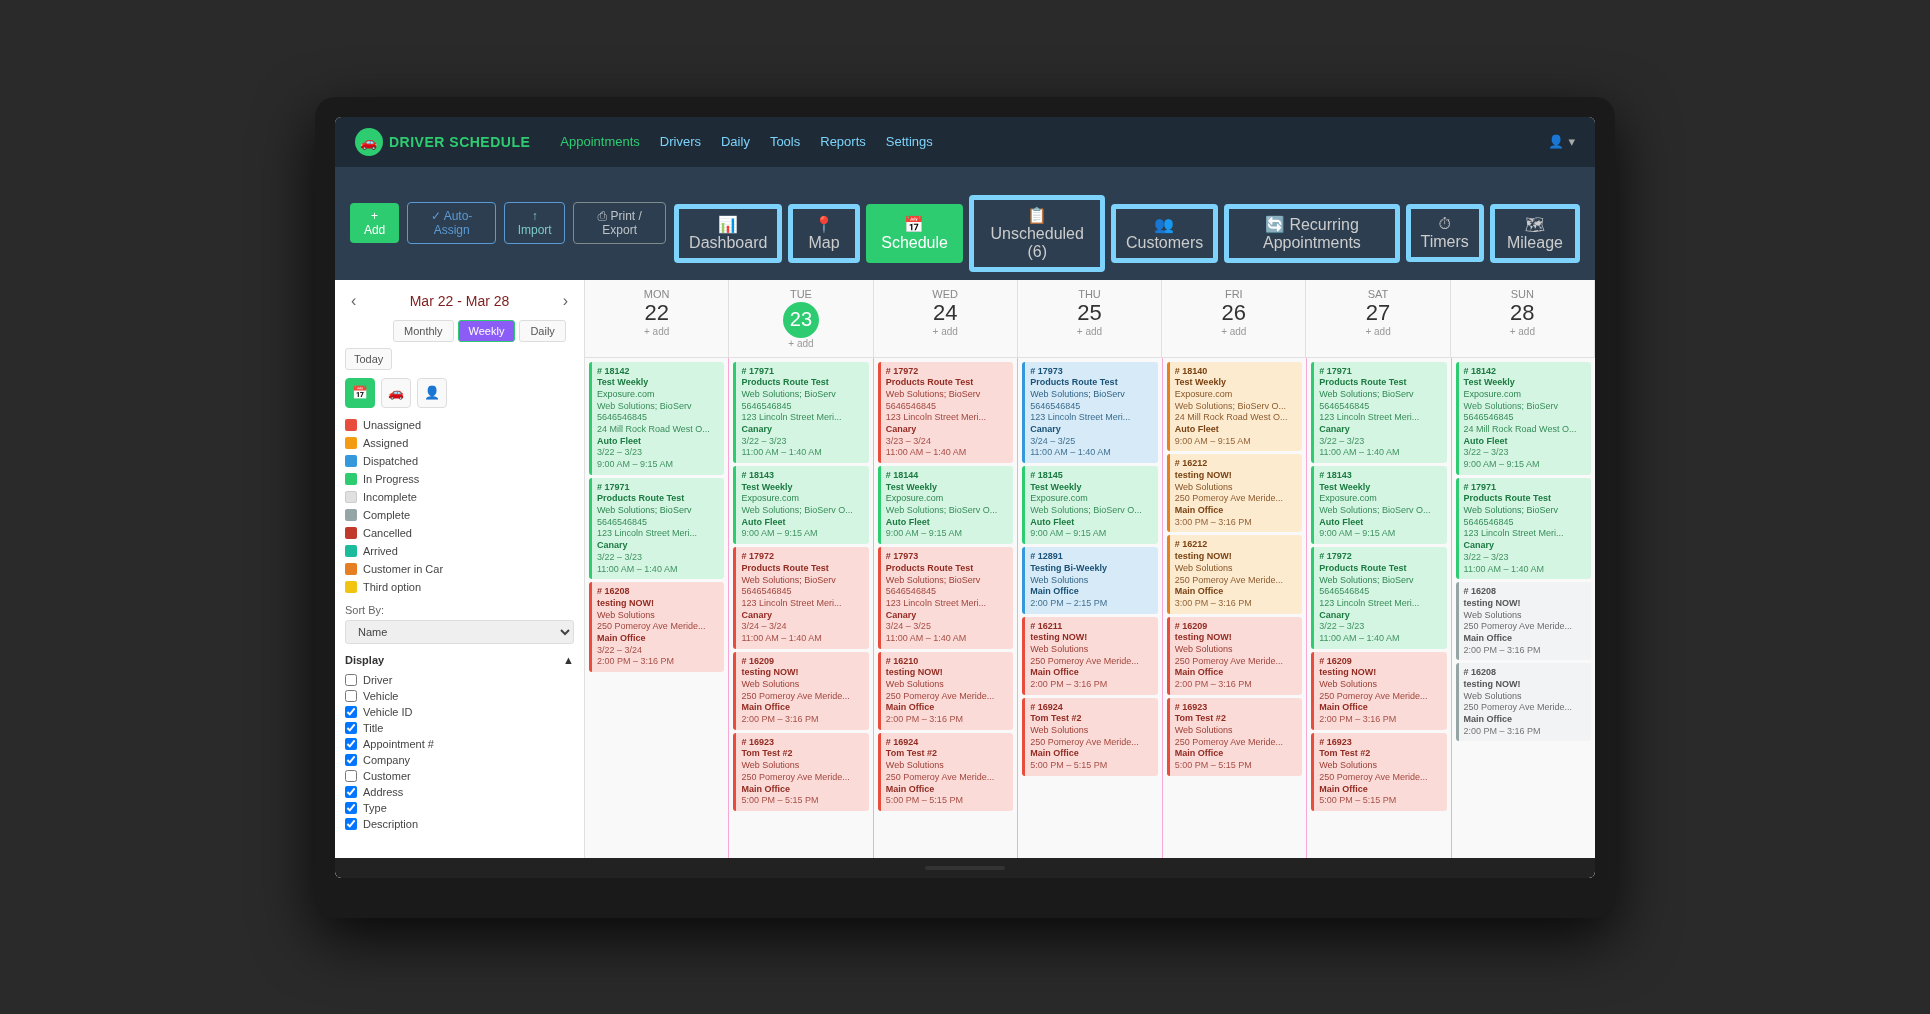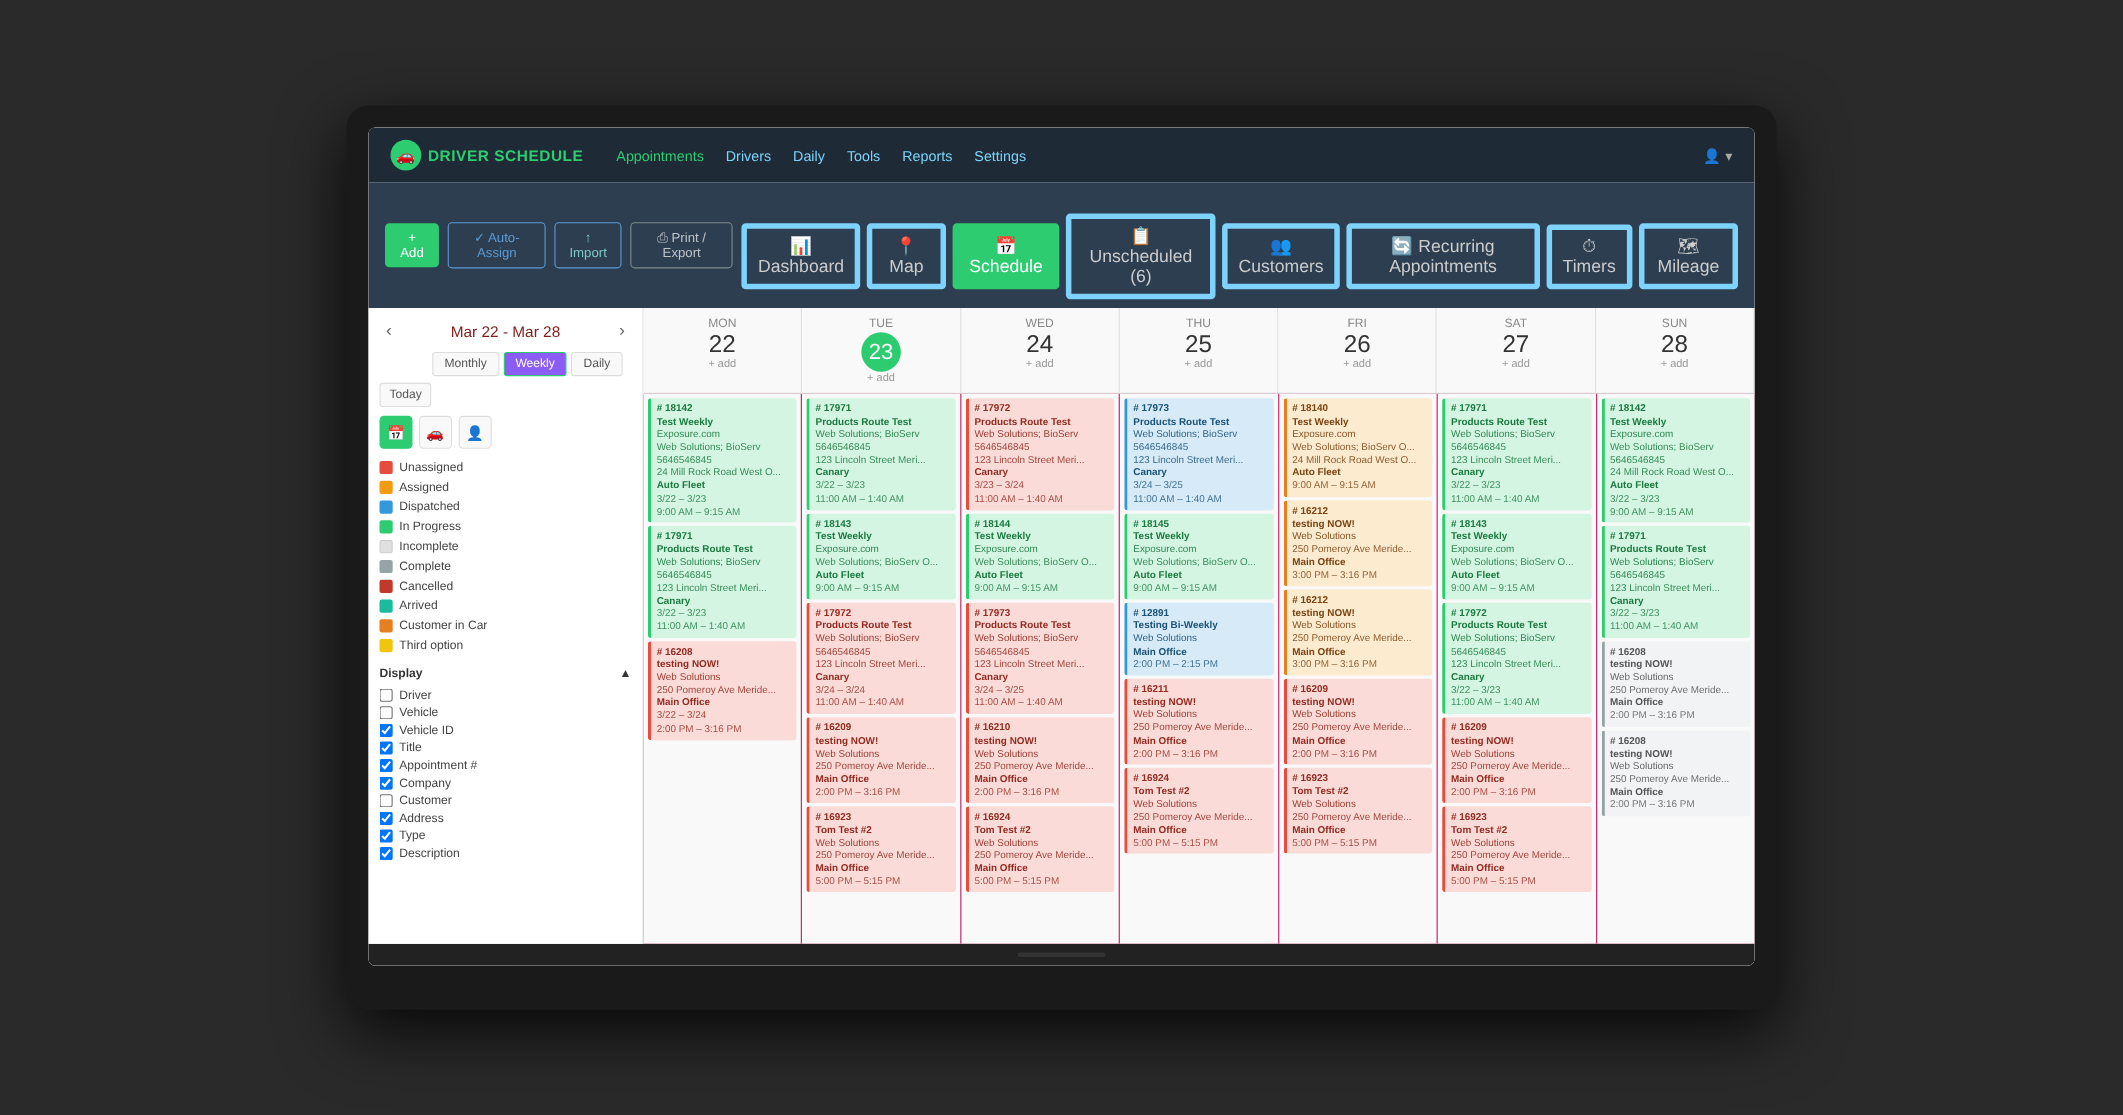--- a/index.html
+++ b/index.html
@@ -372,21 +372,21 @@
     .cal-add {
       font-size: 10px;
       color: #999;
       cursor: pointer;
     }
 
     .calendar-body {
       display: grid;
       grid-template-columns: repeat(7, 1fr);
       align-items: start;
-      background: #be185d;
+      background: #f9a8d4;
       gap: 1px;
       min-height: 500px;
     }
 
     .cal-day-col {
       background: #f9f9f9;
       min-height: 500px;
       padding: 4px;
       display: flex;
       flex-direction: column;
@@ -565,20 +565,28 @@
           <div class="legend-item">
             <div class="legend-dot" style="background:#e67e22"></div>
             <span>Customer in Car</span>
           </div>
           <div class="legend-item">
             <div class="legend-dot" style="background:#f1c40f"></div>
             <span>Third option</span>
           </div>
         </div>
 
+        <div class="sort-section">
+          <div class="sort-label">Sort By:</div>
+          <select class="sort-select">
+            <option>Name</option>
+            <option>Date</option>
+            <option>Status</option>
+          </select>
+        </div>
 
         <div class="display-section">
           <div class="display-header">
             <span>Display</span>
             <span>▲</span>
           </div>
           <div class="checkbox-item">
             <input type="checkbox" style=""> 
               <span>Driver</span>
           </div>

